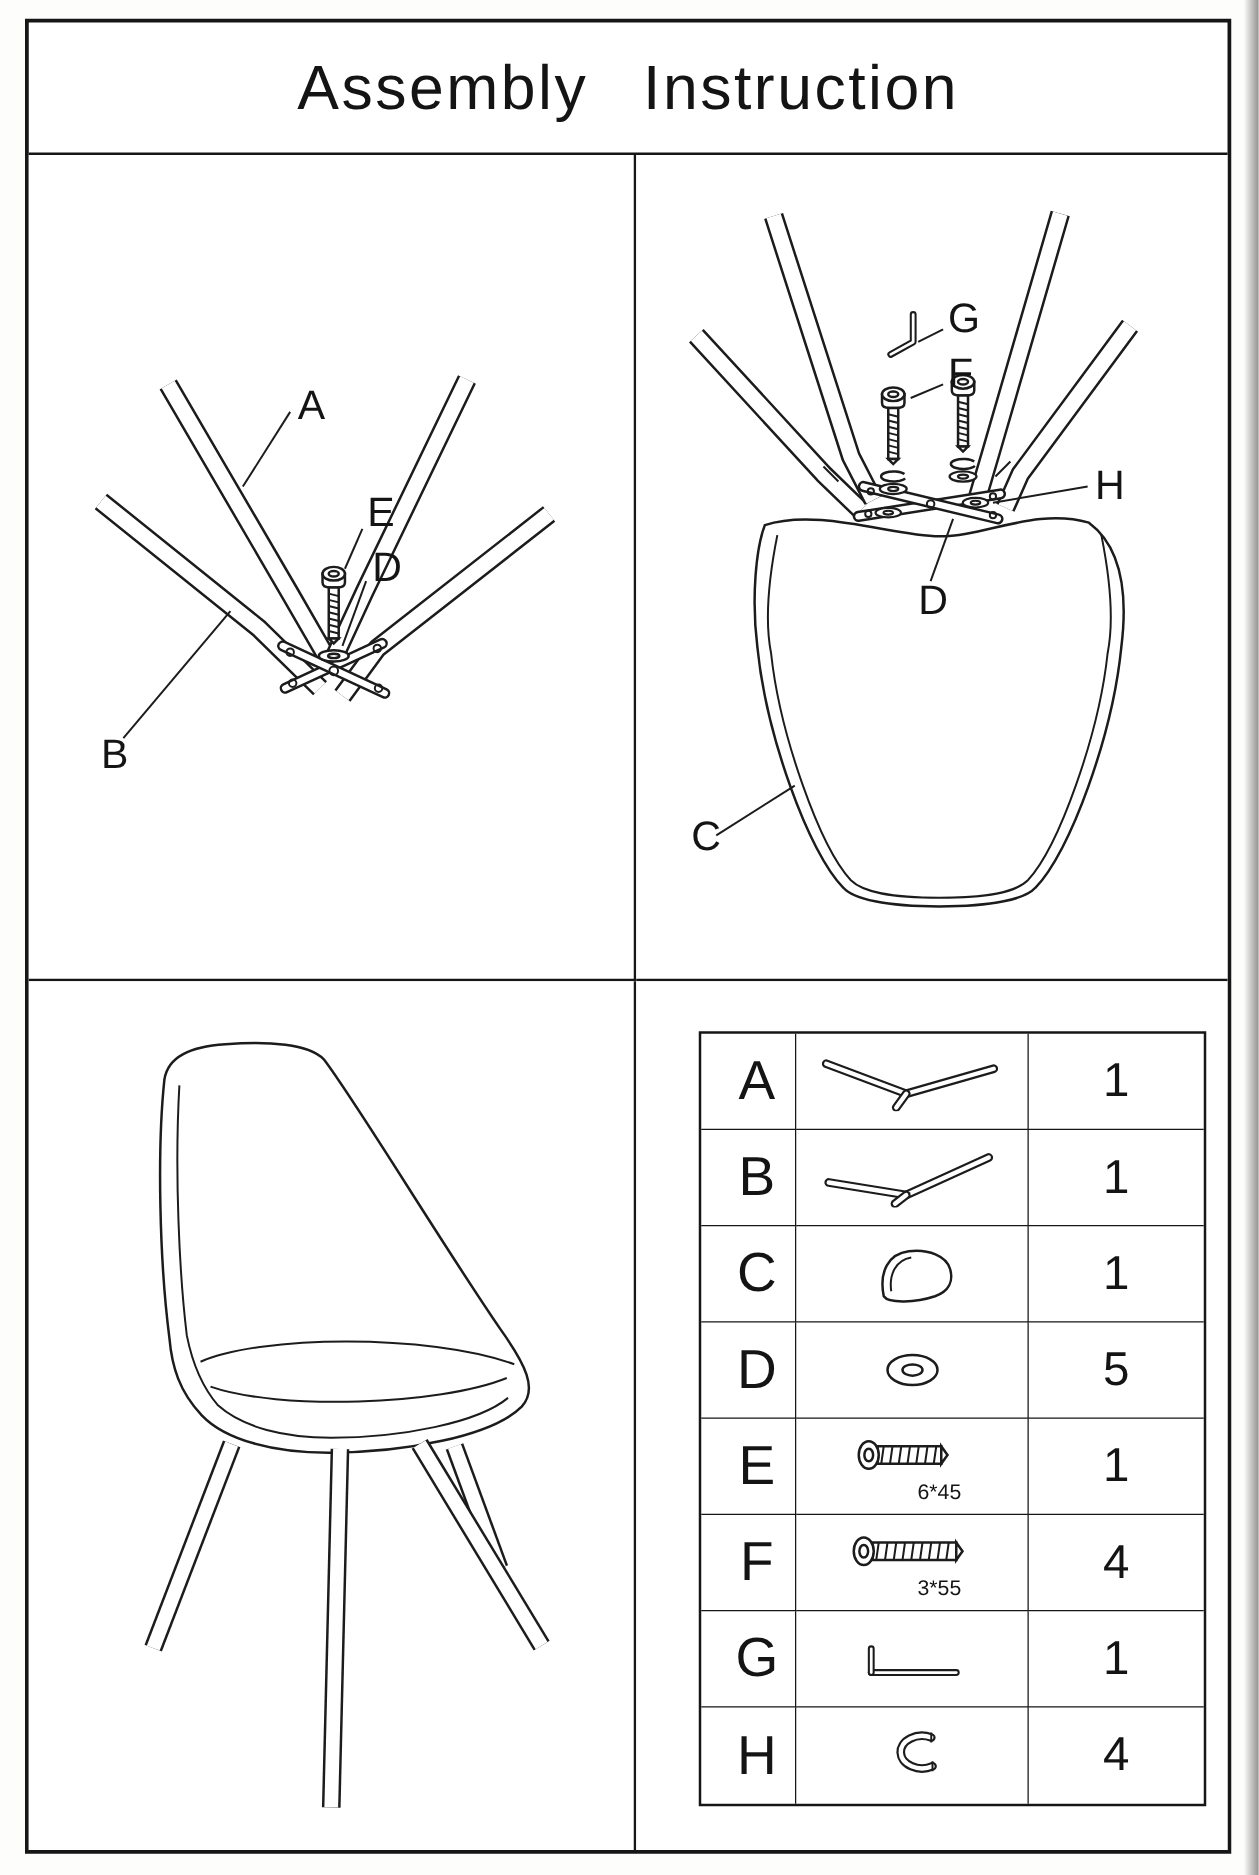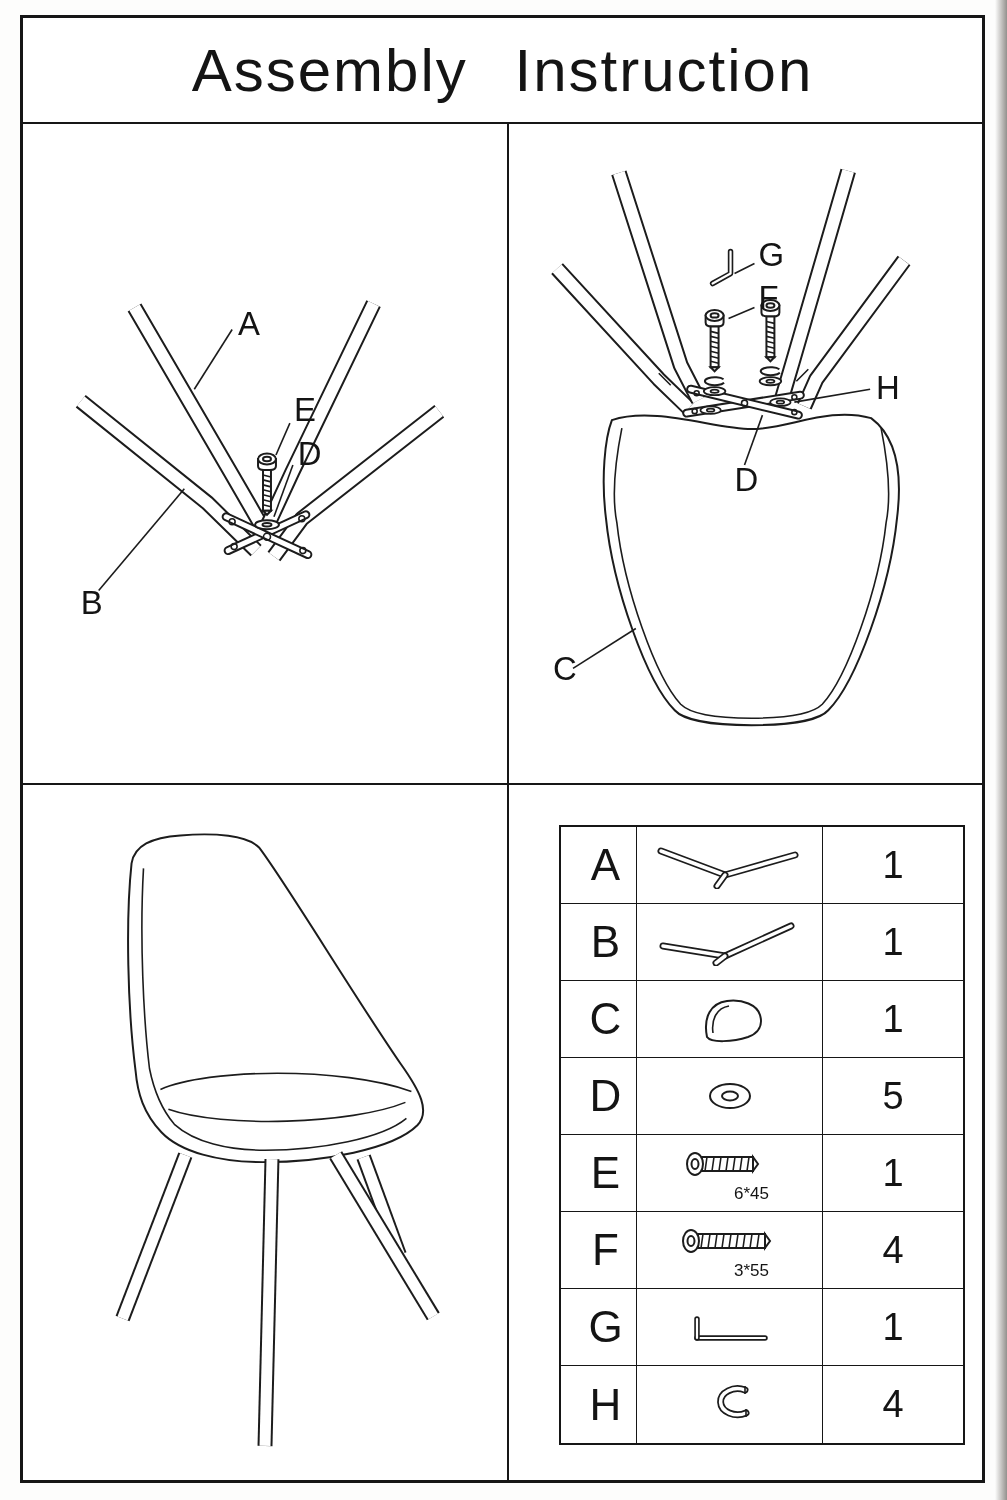--- a/index.html
+++ b/index.html
@@ -1,21 +1,21 @@
 <!DOCTYPE html>
 <html><head>
 <meta charset="utf-8">
 <style>
   html,body{margin:0;padding:0;width:1007px;height:1500px;background:#fdfdfc;color:#141414;
     font-family:"Liberation Sans",sans-serif;position:relative;overflow:hidden;}
   .scan-edge{position:absolute;right:0;top:0;width:12px;height:100%;
     background:linear-gradient(to right,rgba(0,0,0,0),rgba(60,55,50,.55));z-index:50;}
   .page{position:absolute;left:20px;top:15px;right:22px;bottom:17px;border:3px solid #161616;background:#fff;}
   .title-bar{height:104px;border-bottom:2.5px solid #161616;display:flex;align-items:center;justify-content:center;}
-  .title-bar span{font-size:60px;font-weight:400;letter-spacing:2px;word-spacing:28px;}
+  .title-bar span{font-size:50px;font-weight:400;letter-spacing:2px;word-spacing:28px;}
   .grid{display:grid;grid-template-columns:486px 1fr;grid-template-rows:661px 1fr;height:calc(100% - 106.5px);}
   .q{position:relative;overflow:hidden;background:#fff;}
   .q-tl{border-right:2.5px solid #161616;border-bottom:2.5px solid #161616;}
   .q-tr{border-bottom:2.5px solid #161616;}
   .q-bl{border-right:2.5px solid #161616;}
   svg.fig{position:absolute;left:0;top:0;width:100%;height:100%;}
   
   .o16{stroke:#1c1c1c;stroke-width:16;fill:none;stroke-linejoin:round;stroke-linecap:butt;}
   .i16{stroke:#fff;stroke-width:12;fill:none;stroke-linejoin:round;stroke-linecap:butt;}
   .o14{stroke:#1c1c1c;stroke-width:15;fill:none;stroke-linejoin:round;stroke-linecap:butt;}

